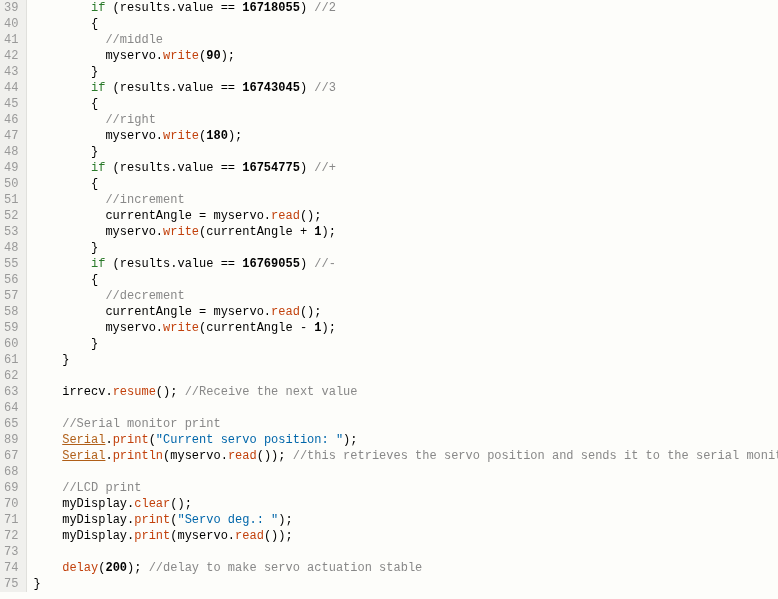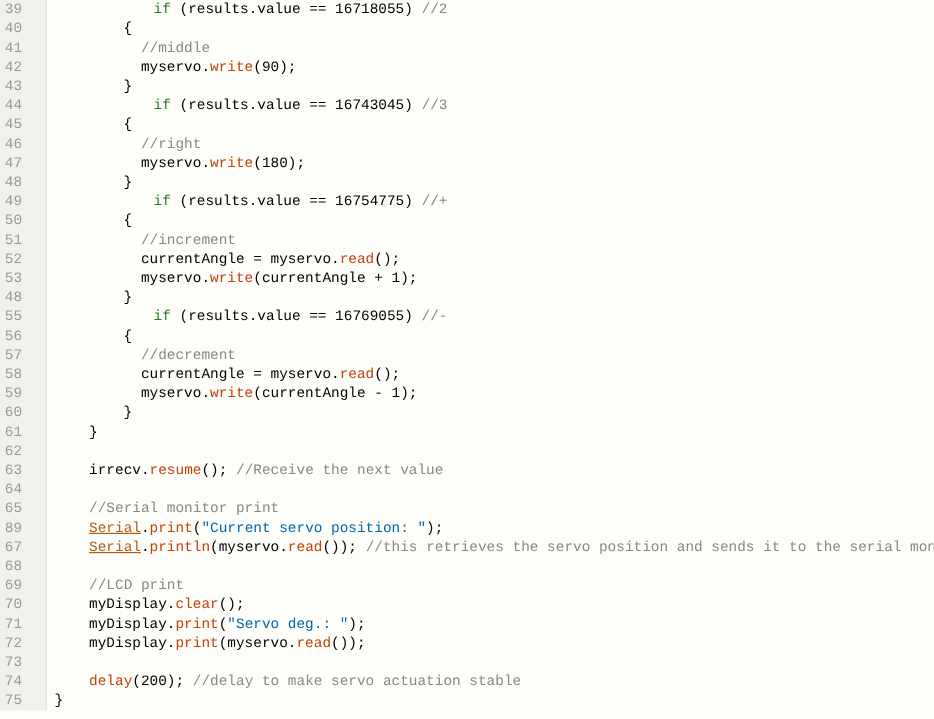--- a/index.html
+++ b/index.html
@@ -13,40 +13,40 @@
   }
   .editor {
     display: flex;
     width: 778px;
   }
   .gutter {
     flex: 0 0 auto;
     background: #f0f0ed;
     color: #999;
     text-align: right;
-    padding: 0 20px 0 4px;
+    padding: 0 8px 0 4px;
     user-select: none;
     border-right: 1px solid #e0e0dc;
   }
   .gutter div {
     height: 16px;
   }
   .code {
     flex: 1 1 auto;
     padding-left: 6px;
     white-space: pre;
     overflow: hidden;
   }
   .code .line {
     height: 16px;
   }
-  .tok-keyword { color: #2a7a2a; margin-left: 25px; }     
+  .tok-keyword { color: #2a7a2a; }     
   .tok-type    { color: #b05f18; text-decoration: underline; }     
   .tok-method  { color: #c2410c; }
-  .tok-number  { color: #000; }
+  .tok-number  { color: #000; font-weight: bold; }
   .tok-op      { color: #000; }
   .tok-string  { color: #0066aa; }
   .tok-comment { color: #888; }
   .tok-plain   { color: #000; }
 </style>
 </head>
 <body>
 
 <div class="editor">
   <div class="gutter" id="gutter">

